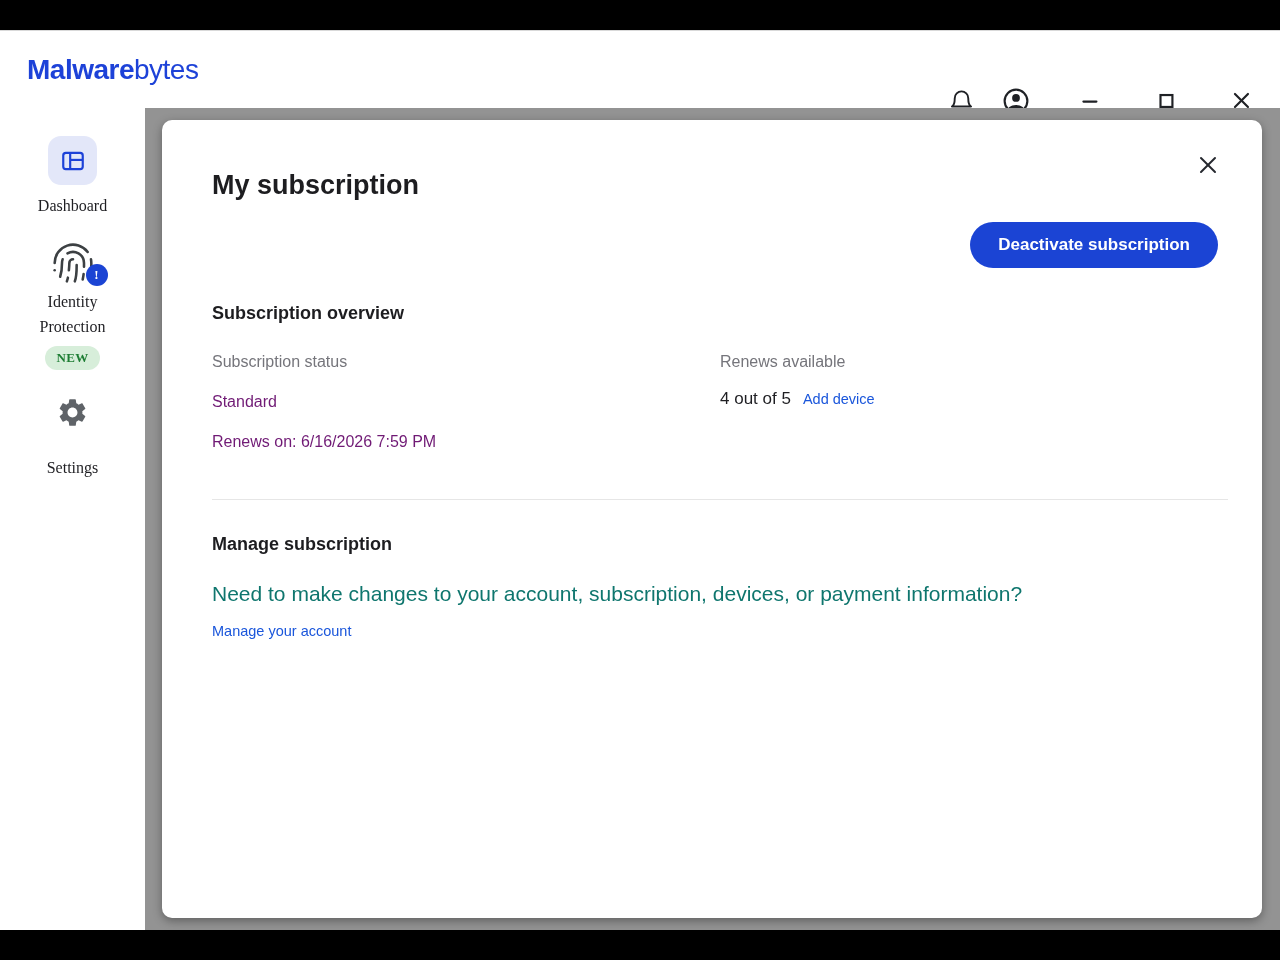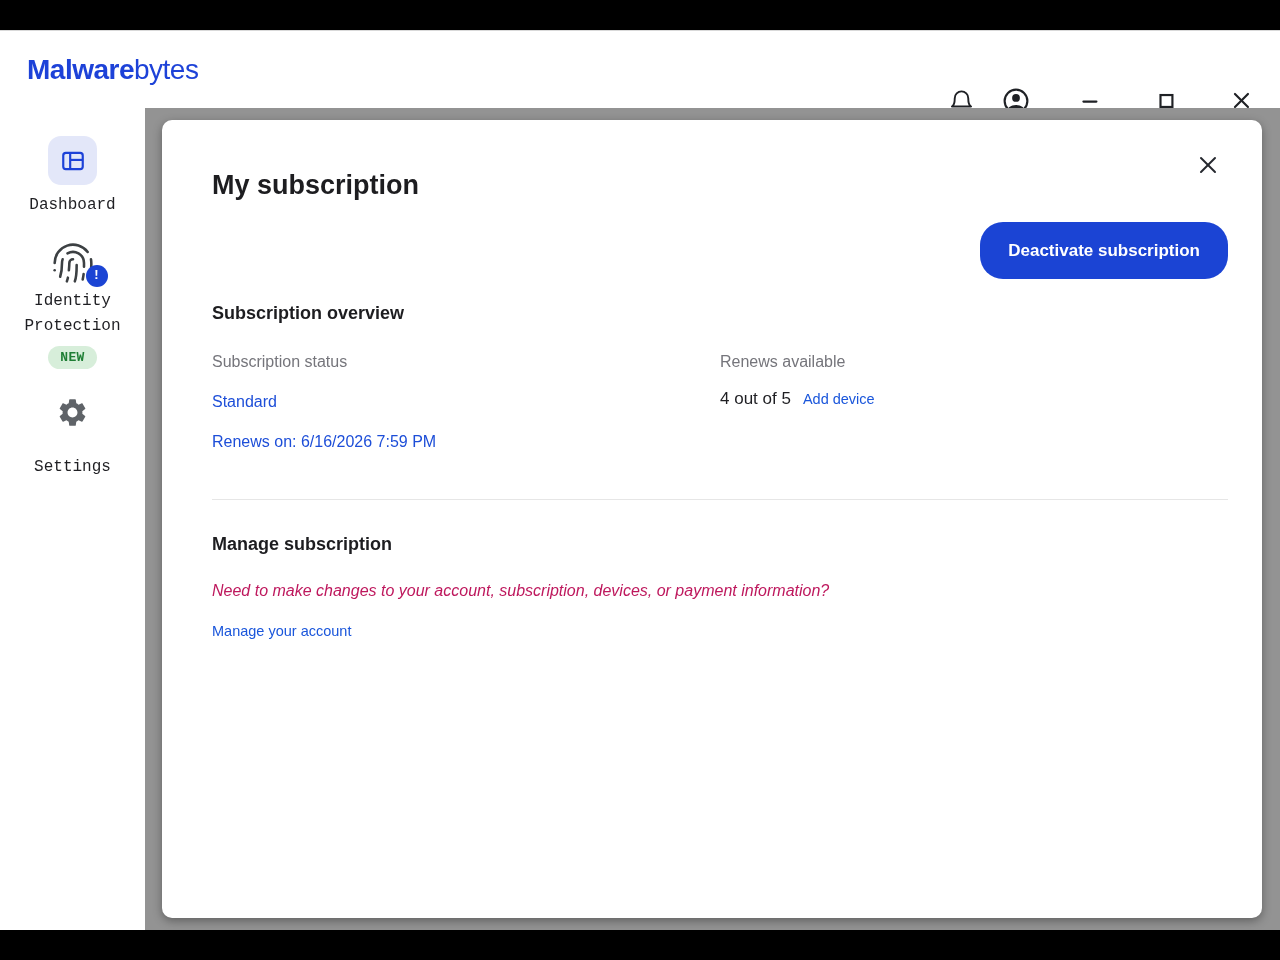--- a/index.html
+++ b/index.html
@@ -18,58 +18,58 @@
   .logo .bold { font-weight: bold; }
   .hicon-btn { position: absolute; top: 50px; width: 40px; height: 40px; border: none; background: transparent;
     display: flex; align-items: center; justify-content: center; cursor: pointer; }
   .hicon-btn svg { display: block; }
 
   
   .main-region { position: absolute; top: 108px; left: 0; width: 1280px; height: 822px; background: #939393; }
 
   
   .sidebar { position: absolute; left: 0; top: 0; width: 145px; height: 822px; background: #ffffff; }
-  .side-item { position: absolute; left: 0; width: 145px; text-align: center; cursor: pointer; background: transparent; border: none; font-family: Liberation Mono, monospace; }
+  .side-item { position: absolute; left: 0; width: 145px; text-align: center; cursor: pointer; background: transparent; border: none; font-family: Liberation Serif, serif; }
   .side-item .label { font-size: 16px; color: #1f1f23; line-height: 25px; }
   .dash-tile { width: 49px; height: 49px; margin: 0 auto 8px auto; background: #e3e7f9; border-radius: 13px;
     display: flex; align-items: center; justify-content: center; }
   .fp-wrap { position: relative; width: 44px; height: 44px; margin: 0 auto 8px auto; }
   .alert-badge { position: absolute; top: -9px; right: -13px; width: 22px; height: 22px; border-radius: 50%;
     background: #1b44d4; color: #ffffff; font-size: 13px; font-weight: bold; line-height: 22px; text-align: center; }
   .new-badge { display: inline-block; margin-top: 7px; background: #d7eeda; color: #1e7e34;
     font-size: 13px; font-weight: bold; padding: 4px 12px; border-radius: 13px; letter-spacing: 0.3px; }
 
   
   .card { position: absolute; left: 162px; top: 12px; width: 1100px; height: 798px; background: #ffffff;
     border-radius: 10px; box-shadow: 0 3px 10px rgba(0,0,0,0.35); }
   .card-close { position: absolute; top: 28px; right: 36px; width: 36px; height: 36px; border: none; background: transparent;
     display: flex; align-items: center; justify-content: center; cursor: pointer; }
   .card-title { position: absolute; left: 50px; top: 50px; font-size: 27px; font-weight: bold; color: #1d1d20; }
-  .deactivate-btn { position: absolute; top: 102px; right: 34px; height: 57px; padding: 4px 28px;
+  .deactivate-btn { position: absolute; top: 102px; right: 44px; height: 46px; padding: 4px 28px;
     background: #1b44d4; color: #ffffff; border: none; border-radius: 23px;
     font-family: inherit; font-size: 17px; font-weight: bold; cursor: pointer; }
 
   .section-heading { position: absolute; left: 50px; font-size: 18px; font-weight: bold; color: #1d1d20; }
   .h-overview { top: 183px; }
   .h-manage { top: 414px; }
 
   .field-label { position: absolute; font-size: 16px; color: #75757b; }
-  .field-value { position: absolute; font-size: 16px; color: #1d4ed8; }
+  .field-value { position: absolute; font-size: 16px; color: #701a75; }
 
   .status-label { left: 50px; top: 233px; }
   .status-value { left: 50px; top: 273px; }
   .renewal-text { left: 50px; top: 313px; }
   .seats-label { left: 558px; top: 233px; }
   .seats-row { position: absolute; left: 558px; top: 269px; display: flex; align-items: baseline; gap: 12px; }
   .seats-value { font-size: 17px; color: #1f1f23; }
 
   .link { color: #1a56db; text-decoration: none; cursor: pointer; font-size: 14.5px; }
   .divider { position: absolute; left: 50px; top: 379px; width: 1016px; height: 0; border-top: 1px solid #e6e6e6; }
 
-  .manage-desc { position: absolute; left: 50px; top: 462px; font-size: 16px; color: #be185d; font-style: italic; }
+  .manage-desc { position: absolute; left: 50px; top: 462px; font-size: 21px; color: #0f766e; }
   .manage-link { position: absolute; left: 50px; top: 503px; }
 
   
   .bottom-bar { position: absolute; left: 0; top: 930px; width: 1280px; height: 30px; background: #000; }
 </style>
 </head>
 <body>
 
 <div class="stage">
 

